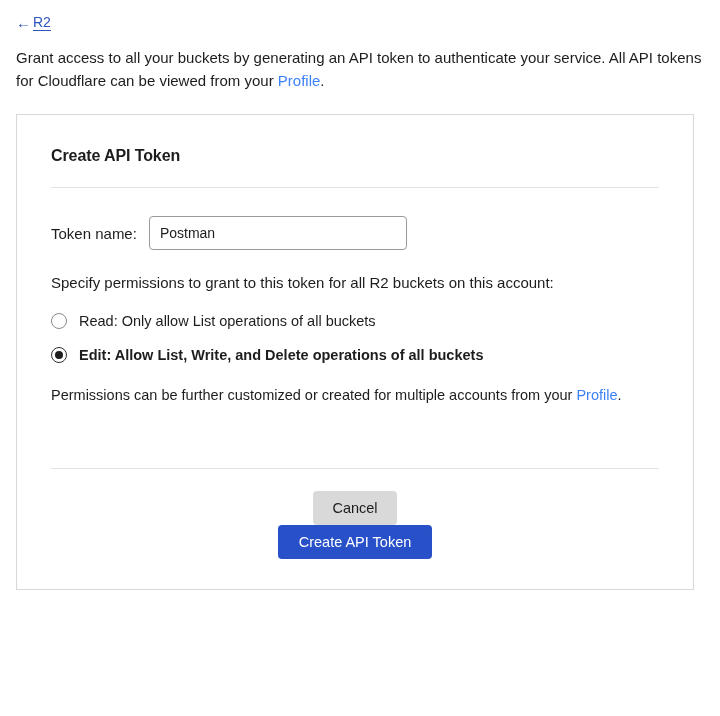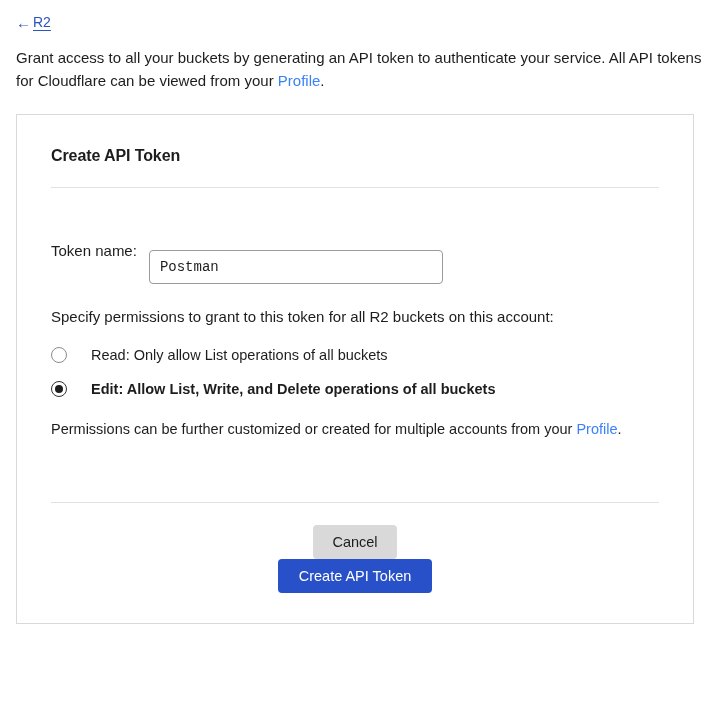--- a/index.html
+++ b/index.html
@@ -91,50 +91,48 @@
     display: flex;
     align-items: center;
     margin-top: 28px;
   }
   .field-label {
     font-size: 15px;
     margin-right: 12px;
     white-space: nowrap;
   }
   .text-input {
-    width: 294px;
+    width: 258px;
     height: 34px;
     box-sizing: border-box;
     border: 1px solid #9a9a9a;
     border-radius: 4px;
     padding: 0 10px;
     font-size: 14px;
-    font-family: Liberation Mono, monospace;
+    font-family: Liberation Sans, sans-serif;
     color: #1d1d1d;
     background: #ffffff;
     outline: none;
-    margin-top: 34px;
   }
   
   .section-title {
     font-size: 15px;
     font-weight: bold;
     margin-top: 32px;
   }
   .section-desc {
     font-size: 15px;
     margin-top: 22px;
     line-height: 1.5;
   }
   .radio-row {
     display: flex;
     align-items: center;
     margin-top: 18px;
     cursor: pointer;
-    gap: 12px;
   }
   .radio {
     width: 16px;
     height: 16px;
     border-radius: 50%;
     border: 1px solid #8b8b8b;
     background: #ffffff;
     box-sizing: border-box;
     flex: none;
     margin-right: 12px;

